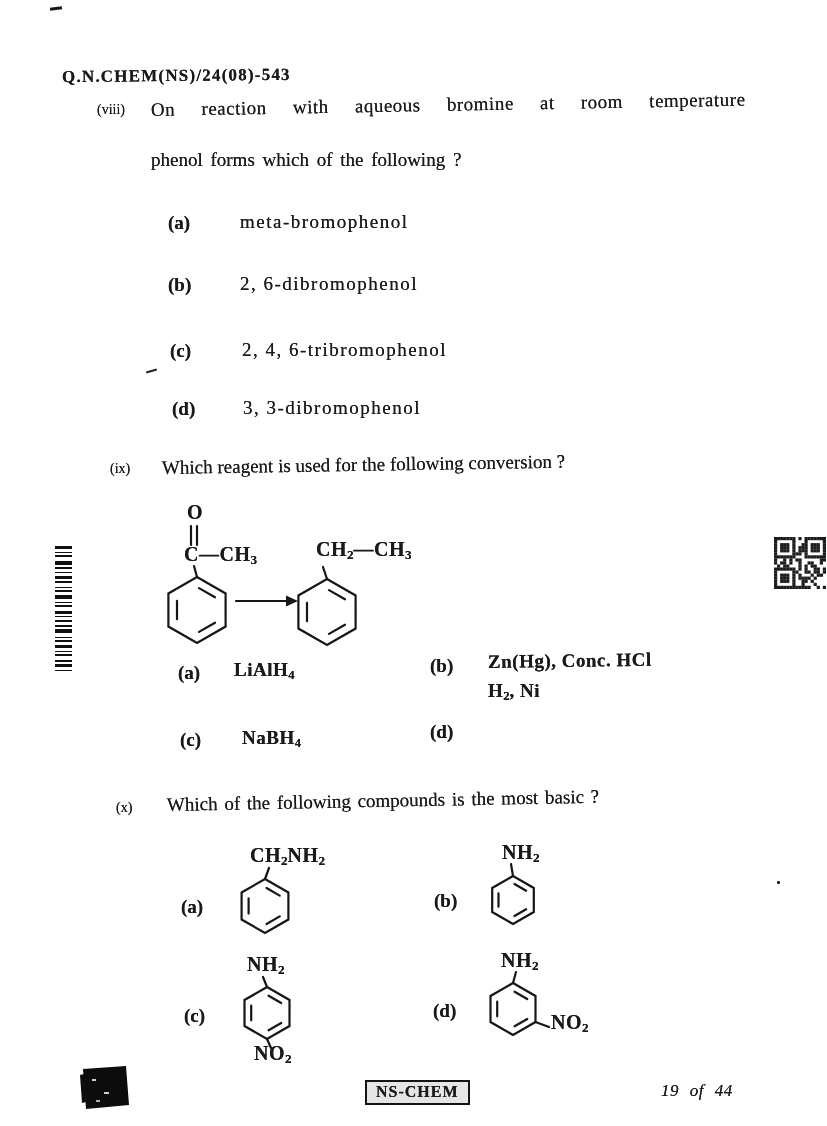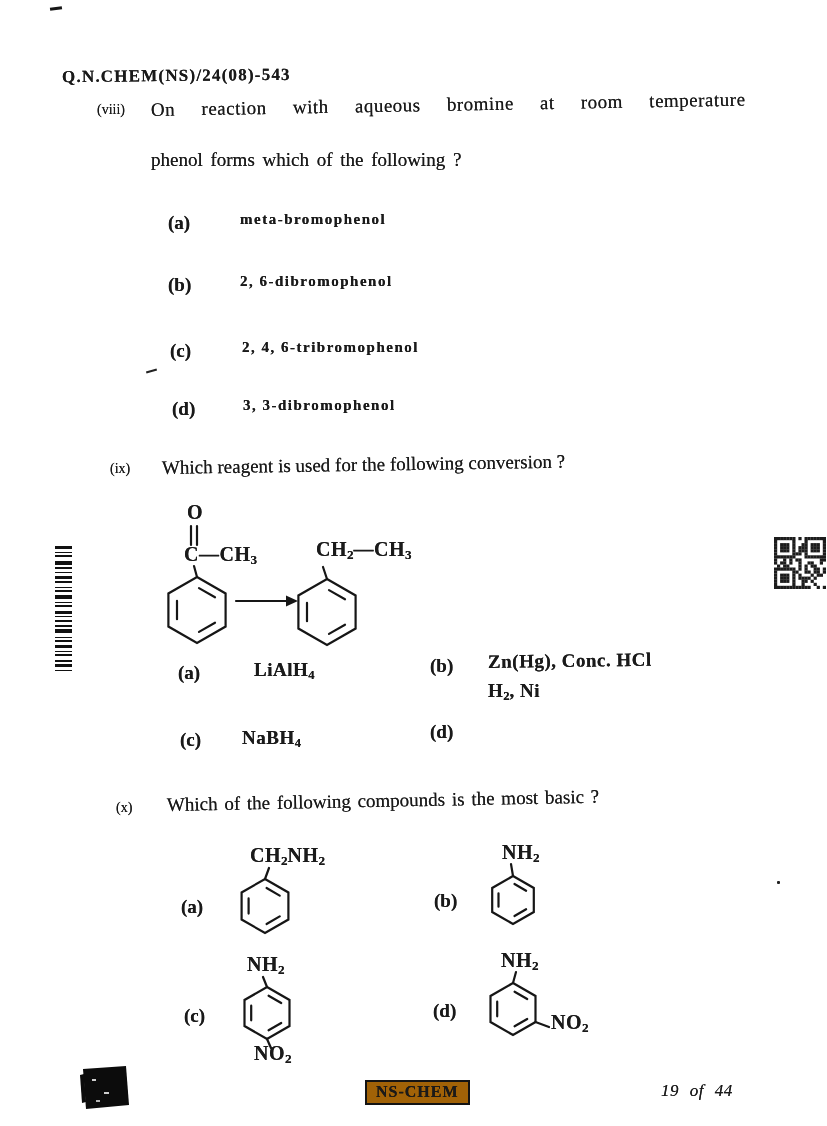--- a/index.html
+++ b/index.html
@@ -6,25 +6,25 @@
   body{
     width:827px;height:1126px;position:relative;background:#ffffff;
     font-family:"Liberation Serif",serif;color:#1a1a1a;overflow:hidden;
   }
   .abs{position:absolute;white-space:nowrap;}
   .ink{text-shadow:0 0 .45px rgba(10,10,10,.85);}
   .header-code{font-size:17px;font-weight:700;letter-spacing:1.2px;transform:rotate(-.6deg);}
   .qnum{font-size:14px;font-weight:400;}
   .qtext{font-size:19px;}
   .optlabel{font-size:19px;font-weight:700;}
-  .opttext{font-size:15px;letter-spacing:1.5px;font-weight:bold;}
+  .opttext{font-size:19px;letter-spacing:1.5px;}
   .formula{font-size:19px;font-weight:600;letter-spacing:.5px;}
   .struct{font-size:20px;font-weight:600;letter-spacing:.5px;}
   sub{font-size:66%;vertical-align:-.22em;letter-spacing:0;}
-  .stamp-box{border:2px solid #141414;padding:1px 9px 2px 9px;font-size:16px;font-weight:700;letter-spacing:1px;background:#a16207;}
+  .stamp-box{border:2px solid #141414;padding:1px 9px 2px 9px;font-size:16px;font-weight:700;letter-spacing:1px;background:#e5e5e5;}
   .dash-mark{width:12px;height:0;border-top:3px solid #161616;transform:rotate(-8deg);}
   .tick-mark{width:11px;height:0;border-top:2.5px solid #222;transform:rotate(-16deg);}
   .dot-mark{width:3px;height:3px;background:#222;border-radius:1px;}
   svg.overlay{position:absolute;left:0;top:0;}
   .page-ind{font-size:17px;word-spacing:6px;letter-spacing:.5px;font-style:italic;}
 </style>
 </head>
 <body>
 
 <svg id="lineart" class="overlay" width="827" height="1126" viewBox="0 0 827 1126">
@@ -265,21 +265,21 @@
 <div class="abs ink opttext" style="left:243px;top:397px">3, 3-dibromophenol</div>
 
 <div class="abs ink qnum" style="left:110px;top:461px">(ix)</div>
 <div class="abs ink qtext" style="left:162px;top:457px;transform:rotate(-.9deg);transform-origin:left center">Which reagent is used for the following conversion ?</div>
 
 <div class="abs ink struct" style="left:187px;top:501px">O</div>
 <div class="abs ink struct" style="left:184px;top:543px">C—CH<sub>3</sub></div>
 <div class="abs ink struct" style="left:316px;top:538px">CH<sub>2</sub>—CH<sub>3</sub></div>
 
 <div class="abs ink optlabel" style="left:178px;top:662px">(a)</div>
-<div class="abs ink formula" style="left:254px;top:659px">LiAlH<sub>4</sub></div>
+<div class="abs ink formula" style="left:234px;top:659px">LiAlH<sub>4</sub></div>
 <div class="abs ink optlabel" style="left:430px;top:655px">(b)</div>
 <div class="abs ink formula" style="left:488px;top:651px;transform:rotate(-.8deg);transform-origin:left center">Zn(Hg), Conc. HCl</div>
 <div class="abs ink optlabel" style="left:180px;top:729px">(c)</div>
 <div class="abs ink formula" style="left:242px;top:727px">NaBH<sub>4</sub></div>
 <div class="abs ink optlabel" style="left:430px;top:721px">(d)</div>
 <div class="abs ink formula" style="left:488px;top:680px">H<sub>2</sub>, Ni</div>
 
 <div class="abs ink qnum" style="left:116px;top:800px">(x)</div>
 <div class="abs ink qtext" style="left:167px;top:794px;word-spacing:2px;transform:rotate(-1.1deg);transform-origin:left center">Which of the following compounds is the most basic ?</div>
 

